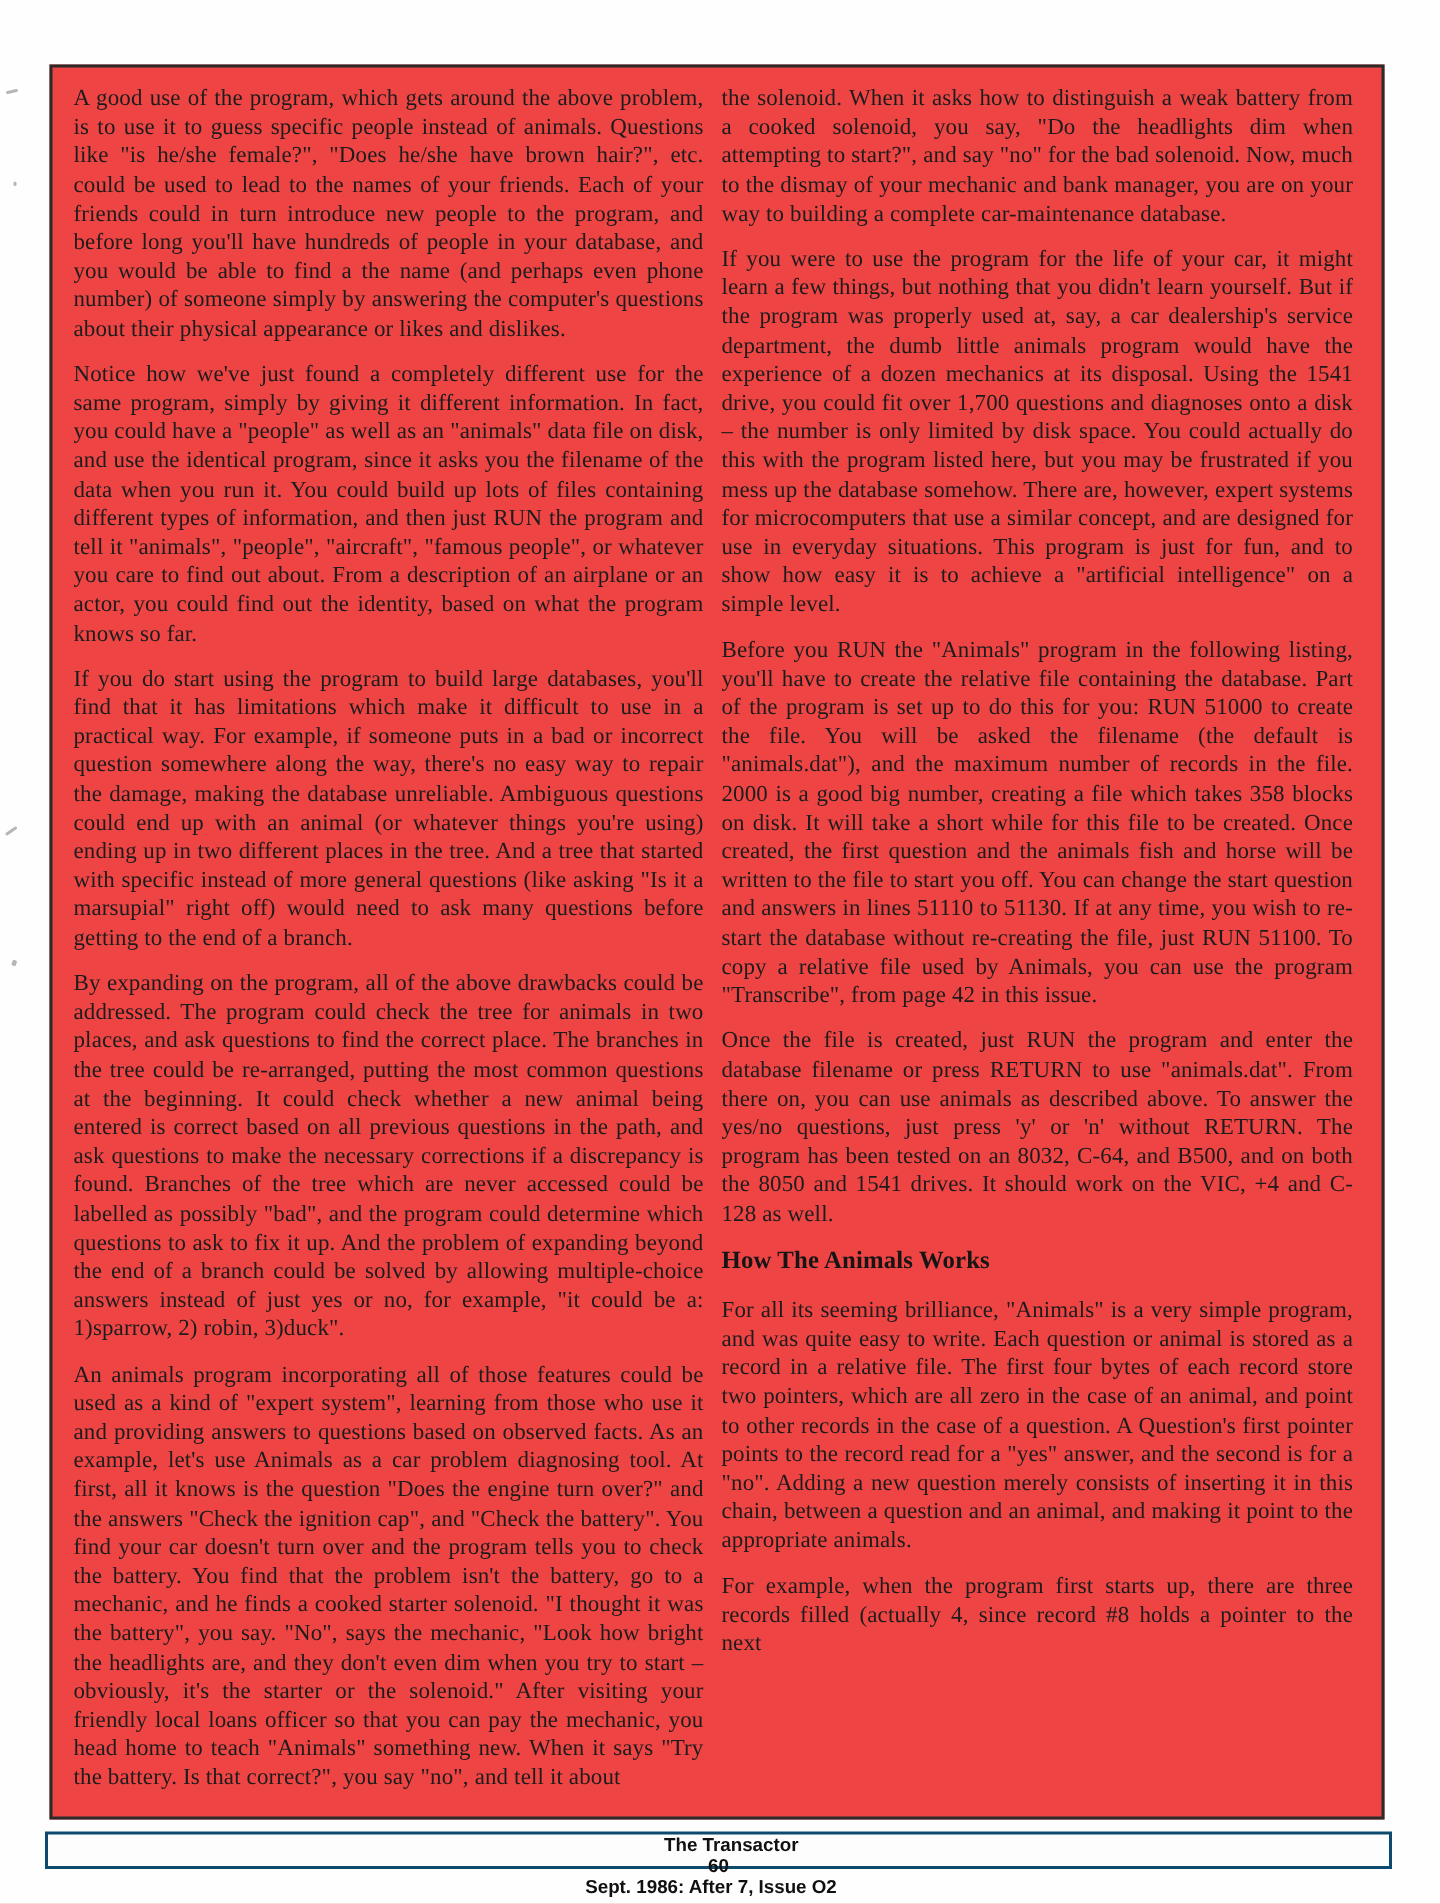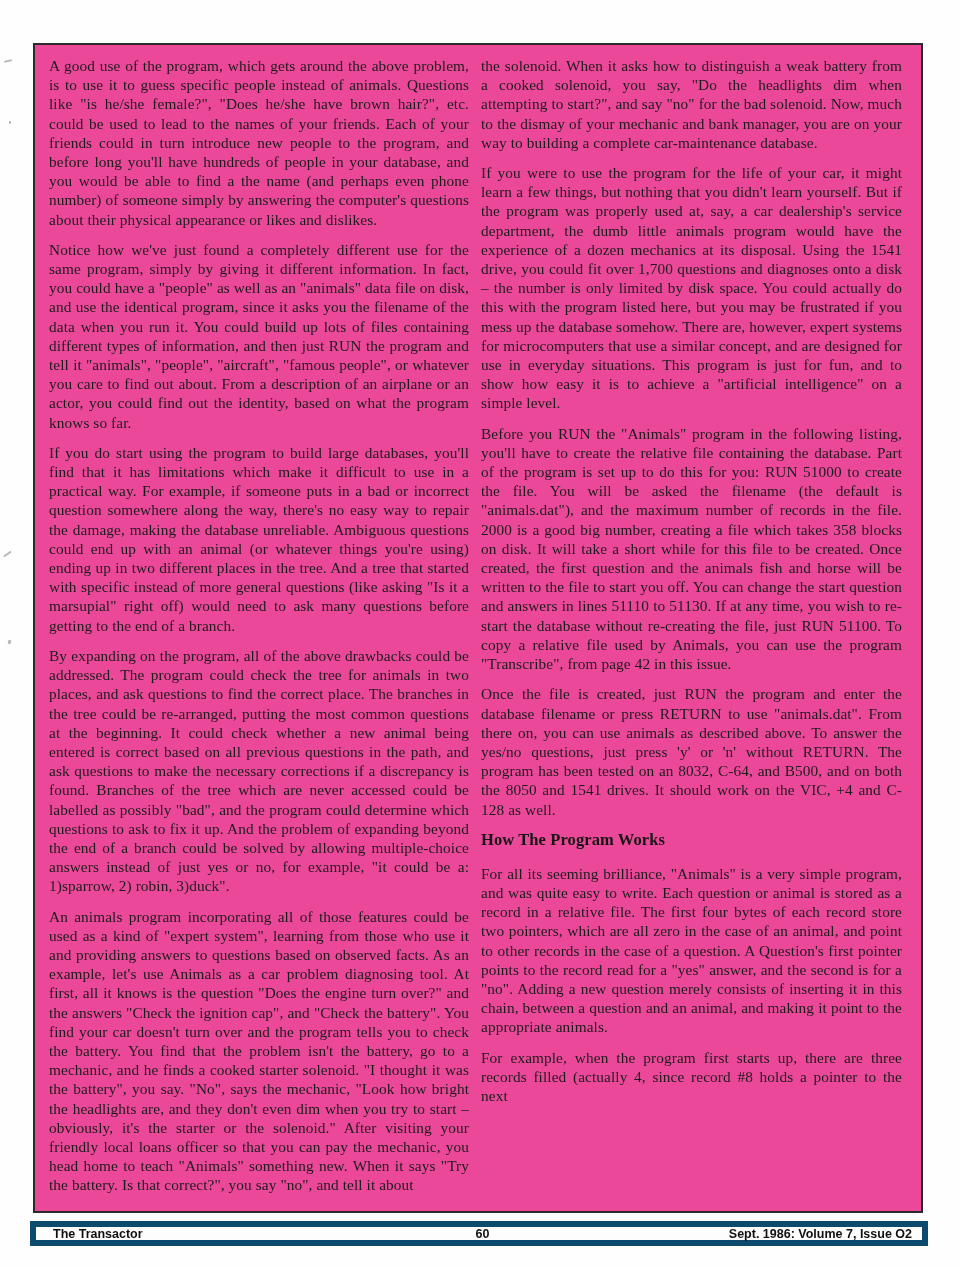--- a/index.html
+++ b/index.html
@@ -20,21 +20,21 @@
     background: #fefefe;
   }
   .content-box {
     position: absolute;
     left: 33px;
     top: 43px;
     width: 890px;
     height: 1170px;
     border: 2px solid #2b2b2b;
     box-sizing: border-box;
-    background: #ec4899;
+    background: #ef4444;
   }
   .col {
     position: absolute;
     top: 11px;
     width: 420px;
     text-align: justify;
     font-size: 15.3px;
     line-height: 19.2px;
     color: #1c1c1c;
     letter-spacing: 0.1px;
@@ -52,29 +52,30 @@
     color: #151515;
     margin: 8px 0 15px 0;
     text-align: left;
   }
   .footer-box {
     position: absolute;
     left: 30px;
     top: 1221px;
     width: 898px;
     height: 25px;
-    border: 6px solid #0c4a6e;
+    border: 2px solid #0c4a6e;
     box-sizing: border-box;
     background: #fdfdfd;
     display: flex;
     align-items: center;
     font-family: "Liberation Sans", sans-serif;
     font-weight: bold;
     font-size: 12.5px;
     color: #101010;
+    flex-direction: column;
   }
   .footer-left   { flex: 1; padding-left: 17px; }
   .footer-center { flex: 0 0 auto; }
   .footer-right  { flex: 1; text-align: right; padding-right: 10px; }
   .speck {
     position: absolute;
     background: #8f8f8f;
     opacity: 0.65;
     border-radius: 1px;
   }
@@ -101,26 +102,26 @@
       <p>If you do start using the program to build large databases, you'll find that it has limitations which make it difficult to use in a practical way. For example, if someone puts in a bad or incorrect question somewhere along the way, there's no easy way to repair the damage, making the database unreliable. Ambiguous questions could end up with an animal (or whatever things you're using) ending up in two different places in the tree. And a tree that started with specific instead of more general questions (like asking "Is it a marsupial" right off) would need to ask many questions before getting to the end of a branch.</p>
       <p>By expanding on the program, all of the above drawbacks could be addressed. The program could check the tree for animals in two places, and ask questions to find the correct place. The branches in the tree could be re-arranged, putting the most common questions at the beginning. It could check whether a new animal being entered is correct based on all previous questions in the path, and ask questions to make the necessary corrections if a discrepancy is found. Branches of the tree which are never accessed could be labelled as possibly "bad", and the program could determine which questions to ask to fix it up. And the problem of expanding beyond the end of a branch could be solved by allowing multiple-choice answers instead of just yes or no, for example, "it could be a: 1)sparrow, 2) robin, 3)duck".</p>
       <p>An animals program incorporating all of those features could be used as a kind of "expert system", learning from those who use it and providing answers to questions based on observed facts. As an example, let's use Animals as a car problem diagnosing tool. At first, all it knows is the question "Does the engine turn over?" and the answers "Check the ignition cap", and "Check the battery". You find your car doesn't turn over and the program tells you to check the battery. You find that the problem isn't the battery, go to a mechanic, and he finds a cooked starter solenoid. "I thought it was the battery", you say. "No", says the mechanic, "Look how bright the headlights are, and they don't even dim when you try to start – obviously, it's the starter or the solenoid." After visiting your friendly local loans officer so that you can pay the mechanic, you head home to teach "Animals" something new. When it says "Try the battery. Is that correct?", you say "no", and tell it about</p>
     </div>
 
     <div class="col col-right">
       <p>the solenoid. When it asks how to distinguish a weak battery from a cooked solenoid, you say, "Do the headlights dim when attempting to start?", and say "no" for the bad solenoid. Now, much to the dismay of your mechanic and bank manager, you are on your way to building a complete car-maintenance database.</p>
       <p>If you were to use the program for the life of your car, it might learn a few things, but nothing that you didn't learn yourself. But if the program was properly used at, say, a car dealership's service department, the dumb little animals program would have the experience of a dozen mechanics at its disposal. Using the 1541 drive, you could fit over 1,700 questions and diagnoses onto a disk – the number is only limited by disk space. You could actually do this with the program listed here, but you may be frustrated if you mess up the database somehow. There are, however, expert systems for microcomputers that use a similar concept, and are designed for use in everyday situations. This program is just for fun, and to show how easy it is to achieve a "artificial intelligence" on a simple level.</p>
       <p>Before you RUN the "Animals" program in the following listing, you'll have to create the relative file containing the database. Part of the program is set up to do this for you: RUN 51000 to create the file. You will be asked the filename (the default is "animals.dat"), and the maximum number of records in the file. 2000 is a good big number, creating a file which takes 358 blocks on disk. It will take a short while for this file to be created. Once created, the first question and the animals fish and horse will be written to the file to start you off. You can change the start question and answers in lines 51110 to 51130. If at any time, you wish to re-start the database without re-creating the file, just RUN 51100. To copy a relative file used by Animals, you can use the program "Transcribe", from page 42 in this issue.</p>
       <p>Once the file is created, just RUN the program and enter the database filename or press RETURN to use "animals.dat". From there on, you can use animals as described above. To answer the yes/no questions, just press 'y' or 'n' without RETURN. The program has been tested on an 8032, C-64, and B500, and on both the 8050 and 1541 drives. It should work on the VIC, +4 and C-128 as well.</p>
-      <h2 class="section-heading">How The Program Works</h2>
+      <h2 class="section-heading">How The Animals Works</h2>
       <p>For all its seeming brilliance, "Animals" is a very simple program, and was quite easy to write. Each question or animal is stored as a record in a relative file. The first four bytes of each record store two pointers, which are all zero in the case of an animal, and point to other records in the case of a question. A Question's first pointer points to the record read for a "yes" answer, and the second is for a "no". Adding a new question merely consists of inserting it in this chain, between a question and an animal, and making it point to the appropriate animals.</p>
       <p>For example, when the program first starts up, there are three records filled (actually 4, since record #8 holds a pointer to the next</p>
     </div>
 
   </div>
 
   <div class="footer-box">
     <span class="footer-left">The Transactor</span>
     <span class="footer-center">60</span>
-    <span class="footer-right">Sept. 1986: Volume 7, Issue O2</span>
+    <span class="footer-right">Sept. 1986: After 7, Issue O2</span>
   </div>
 
 </div>
 
 </body></html>

